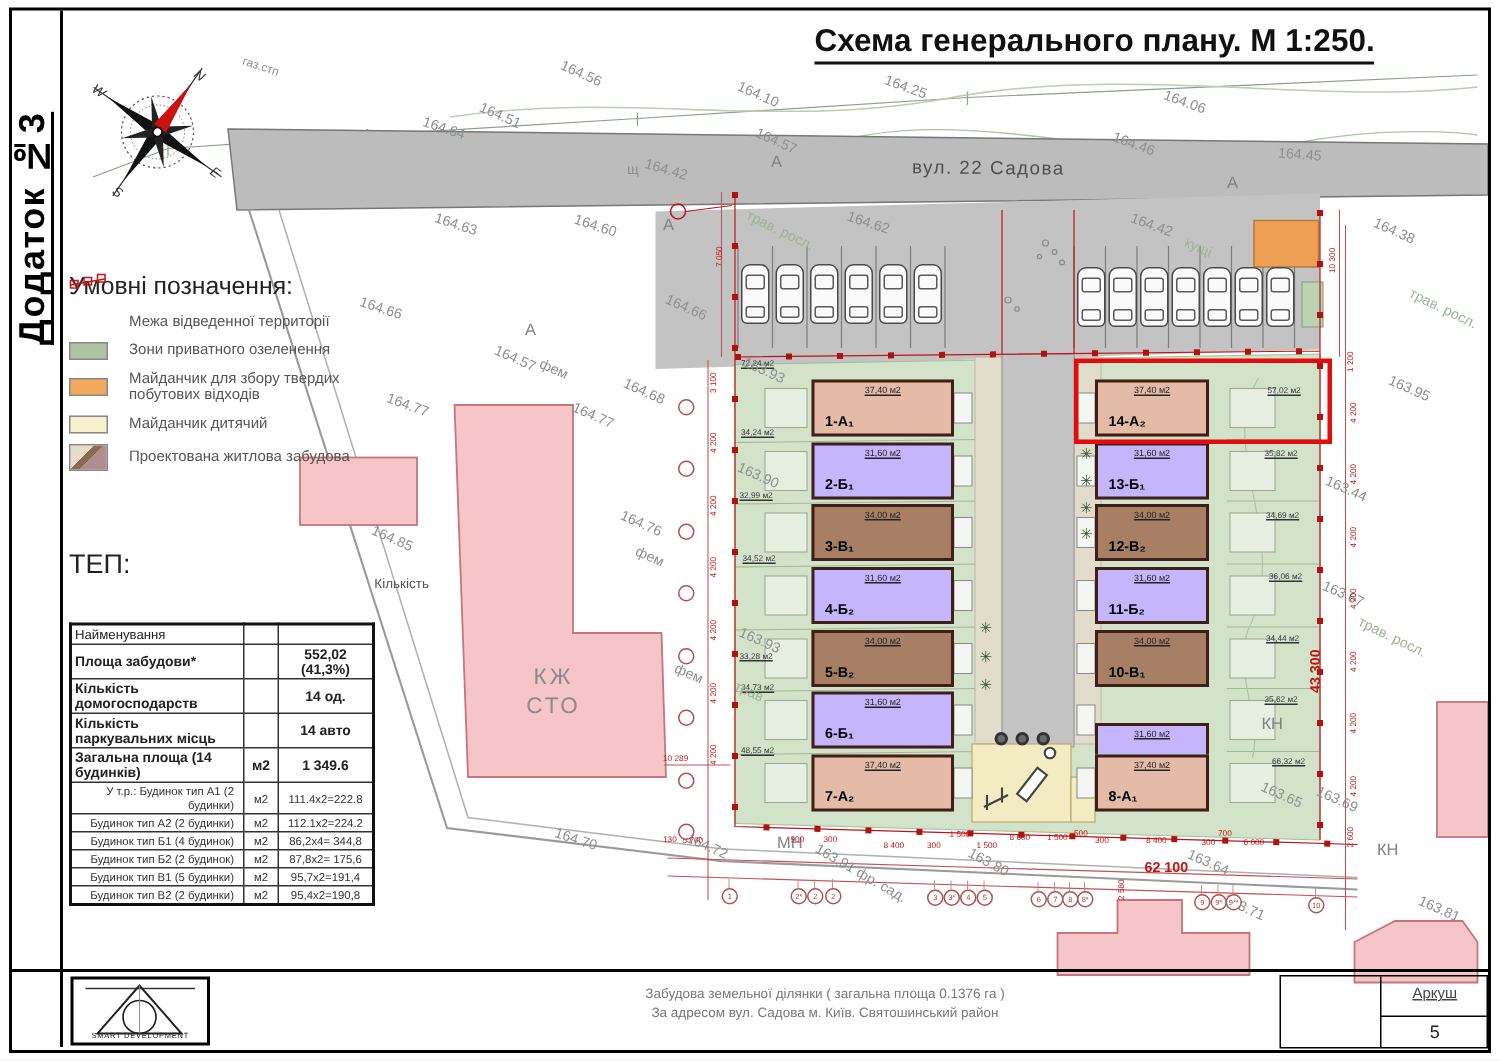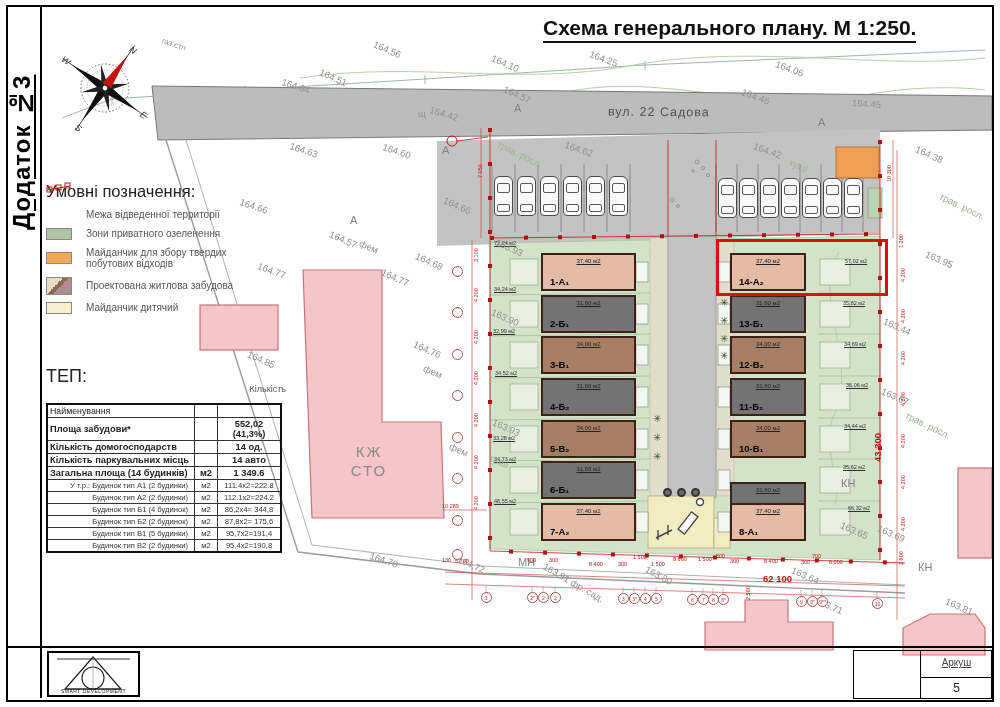--- a/index.html
+++ b/index.html
@@ -11,21 +11,21 @@
     writing-mode:vertical-rl;transform:rotate(180deg);font-size:24px;font-weight:800;
     letter-spacing:1px;text-decoration:underline;color:#000;}
   #title{position:absolute;left:543px;top:16px;font-size:21px;font-weight:bold;
     color:#111;border-bottom:2.5px solid #111;padding-bottom:1px;}
   svg{position:absolute;left:0;top:0;}
   .ann{position:absolute;white-space:nowrap;color:#8f8f8f;font-size:9.5px;transform-origin:left center;}
   .sm{font-size:8px;} .lg{font-size:11px;color:#828282;} .grn{color:#9cb394;} 
   .rd{color:#c01414;font-size:5.5px;} .rdb{color:#c01414;font-weight:bold;font-size:9.5px;}
   .bld{position:absolute;width:95px;height:38px;border:2px solid #3f2017;box-sizing:border-box;}
   .bldr{width:76px;}
-  .t-a{background:#e4bba7;} .t-b{background:#737373;} .t-v{background:#a67f64;}
+  .t-a{background:#e4bba7;} .t-b{background:#c4b5fd;} .t-v{background:#a67f64;}
   .barea{position:absolute;left:0;right:0;top:3px;text-align:center;font-size:6px;color:#222;
     text-decoration:underline;}
   .bid{position:absolute;left:7px;bottom:2px;font-size:9.5px;font-weight:bold;color:#000;}
   .gard{position:absolute;font-size:5.5px;color:#333;text-decoration:underline;white-space:nowrap;}
   .car{position:absolute;width:19px;height:40px;background:#fafafa;border:1.4px solid #4a4a4a;
     border-radius:6px 6px 4px 4px;box-sizing:border-box;}
   .car::before{content:"";position:absolute;left:2px;right:2px;top:6px;height:8px;
     border:1px solid #5a5a5a;border-radius:2px;}
   .car::after{content:"";position:absolute;left:2px;right:2px;bottom:3px;height:6px;
     border:1px solid #5a5a5a;border-radius:2px;}
@@ -35,21 +35,21 @@
   .dot3{position:absolute;width:9px;height:9px;border-radius:50%;background:#6a6a6a;border:2px solid #333;box-sizing:border-box;}
   #legend{position:absolute;left:46px;top:182px;width:240px;}
   #legend .lt{font-size:16.5px;color:#222;margin-bottom:8px;}
   .lg-item{display:flex;align-items:center;margin-bottom:7px;}
   .lg-item .sw{flex:0 0 26px;margin-right:14px;}
   .lg-item .tx{font-size:10px;color:#555;line-height:1.15;width:160px;}
   .sw-box{width:26px;height:12px;border:1px solid #888;box-sizing:border-box;}
   #tep{position:absolute;left:46px;top:366px;width:240px;}
   #tep .tt{font-size:18px;color:#222;}
   #tep .qty{position:absolute;right:0px;top:18px;font-size:9px;color:#555;}
-  table.tp{border-collapse:collapse;margin-top:16px;width:236px;}
+  table.tp{border-collapse:collapse;margin-top:28px;width:204px;}
   table.tp td{border:1px solid #333;font-size:8.8px;color:#222;padding:1px 2px;vertical-align:middle;}
   table.tp tr.main td{font-weight:bold;font-size:9.3px;}
   table.tp tr.sub td{font-weight:normal;font-size:7.6px;color:#333;}
   table.tp tr.sub td.nm{text-align:right;padding-right:6px;}
   table.tp td.un{width:18px;text-align:center;}
   table.tp td.vl{width:58px;text-align:center;}
   table.tp{border:2px solid #111;}
   #kzh{position:absolute;left:344px;top:443px;width:50px;text-align:center;font-size:15px;
     letter-spacing:2px;color:#8a8a8a;line-height:1.25;}
   #hl14{position:absolute;left:716px;top:239px;width:172px;height:57px;border:3px solid #e30b0b;box-sizing:border-box;}
@@ -483,29 +483,29 @@
       <span class="tx">Зони приватного озеленення</span>
     </div>
     <div class="lg-item">
       <span class="sw">
           <span class="sw-box" style="display:block;background:#f2a95c"></span>
         </span>
       <span class="tx">Майданчик для збору твердих побутових відходів</span>
     </div>
     <div class="lg-item">
       <span class="sw">
+          <span class="sw-box" style="display:block;background:#f7f0cf"></span>
+        </span>
+      <span class="tx">Майданчик дитячий</span>
+    </div>
+    <div class="lg-item">
+      <span class="sw">
           <span class="sw-box" style="display:block;height:18px;background:linear-gradient(135deg,#e8dcc8 40%,#8a6a52 40%,#8a6a52 55%,#b18d90 55%)"></span>
         </span>
       <span class="tx">Проектована житлова забудова</span>
-    </div>
-    <div class="lg-item">
-      <span class="sw">
-          <span class="sw-box" style="display:block;background:#f7f0cf"></span>
-        </span>
-      <span class="tx">Майданчик дитячий</span>
     </div>
   </div>
 
   <div id="tep">
     <div class="tt">ТЕП:</div>
     <div class="qty">Кількість</div>
     <table class="tp">
       <tbody>
           <tr>
             <td>Найменування</td>
@@ -569,20 +569,24 @@
   <div id="footer-line"></div>
   <div id="logo">
     <svg width="89" height="42">
       <line x1="8" y1="6" x2="81" y2="6" stroke="#333" stroke-width="1"></line>
       <polygon points="44,4 16,36 72,36" fill="none" stroke="#222" stroke-width="1.3"></polygon>
       <circle cx="44" cy="25" r="11" fill="none" stroke="#222" stroke-width="1.1"></circle>
       <line x1="44" y1="4" x2="44" y2="36" stroke="#888" stroke-width="0.6"></line>
     </svg>
     <div class="lab">SMART DEVELOPMENT</div>
   </div>
+  <div id="fcenter">
+    <div>Забудова земельної ділянки ( загальна площа 0.1376 га )</div>
+    <div>За адресом вул. Садова  м. Київ. Святошинський район</div>
+  </div>
   <div id="sheetbox">
     <div class="vd"></div>
     <div class="hd"></div>
     <div class="sl">Аркуш</div>
     <div class="sn">5</div>
   </div>
 
 </div>
 
 </body></html>

